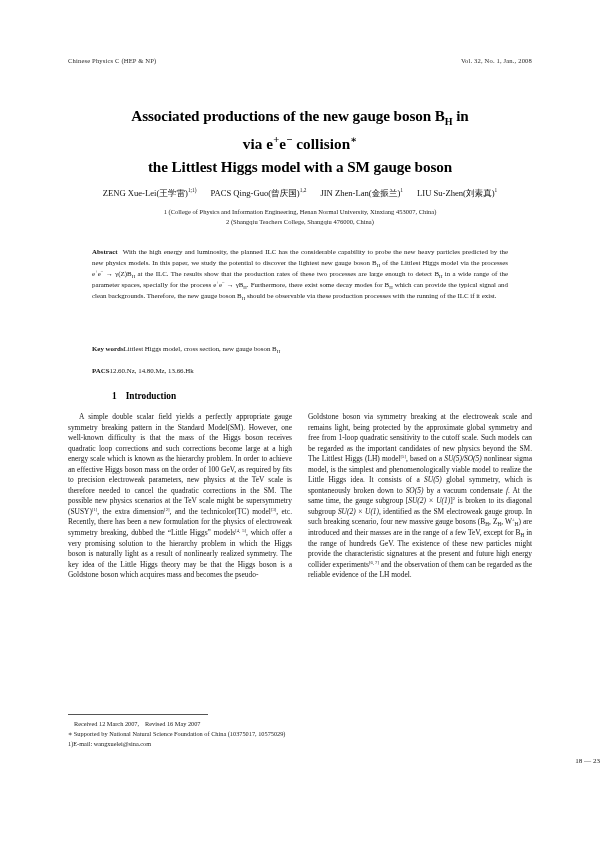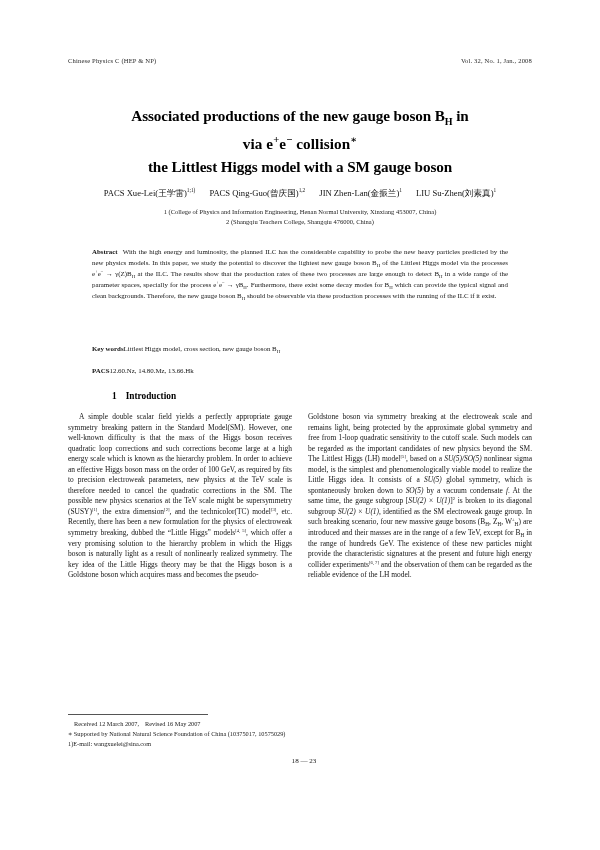--- a/index.html
+++ b/index.html
@@ -170,21 +170,21 @@
     color: #1a1a1a;
   }
   .footnotes .fline { white-space: nowrap; }
   .footnotes .sp { display: inline-block; width: 6px; }
 
   .pagenum {
     position: absolute;
     left: 0;
     right: 0;
     top: 757px;
-    text-align: center;
+    text-align: right;
     font-size: 7.1px;
     color: #1a1a1a;
     margin-left: 8px;
   }
 </style>
 </head>
 <body>
 
 <div class="page">
 
@@ -193,21 +193,21 @@
     <span>Vol. 32, No. 1,  Jan., 2008</span>
   </div>
 
   <div class="title-block">
     <div class="title-line l1"><span>Associated productions of the new gauge boson B</span><sub>H</sub><span> in</span></div>
     <div class="title-line l3"><span>via e</span><sup>+</sup><span>e</span><sup>−</sup><span> collision</span><span class="star">∗</span></div>
     <div class="title-line l2">the Littlest Higgs model with a SM gauge boson</div>
   </div>
 
   <div class="authors">
-    <span class="author"><span>PACS Xue-Lei(王学雷)</span><sup>1;1)</sup></span><span class="author"><span>PACS Qing-Guo(曾庆国)</span><sup>1,2</sup></span><span class="author"><span>JIN Zhen-Lan(金振兰)</span><sup>1</sup></span><span class="author"><span>LIU Su-Zhen(刘素真)</span><sup>1</sup></span>
+    <span class="author"><span>ZENG Xue-Lei(王学雷)</span><sup>1;1)</sup></span><span class="author"><span>PACS Qing-Guo(曾庆国)</span><sup>1,2</sup></span><span class="author"><span>JIN Zhen-Lan(金振兰)</span><sup>1</sup></span><span class="author"><span>LIU Su-Zhen(刘素真)</span><sup>1</sup></span>
   </div>
 
   <div class="affil a1">1 (College of Physics and Information Engineering, Henan Normal University, Xinxiang 453007, China)</div>
   <div class="affil a2">2 (Shangqiu Teachers College, Shangqiu 476000, China)</div>
 
   <div class="abs-block">
     <span class="lead">Abstract</span><span class="gap"></span><span>With the high energy and luminosity, the planned ILC has the considerable capability to probe the new heavy particles predicted by the new physics models. In this paper, we study the potential to discover the lightest new gauge boson B</span><sub>H</sub><span> of the Littlest Higgs model via the processes e</span><sup>+</sup><span>e</span><sup>−</sup><span> → γ(Z)B</span><sub>H</sub><span> at the ILC. The results show that the production rates of these two processes are large enough to detect B</span><sub>H</sub><span> in a wide range of the parameter spaces, specially for the process e</span><sup>+</sup><span>e</span><sup>−</sup><span> → γB</span><sub>H</sub><span>. Furthermore, there exist some decay modes for B</span><sub>H</sub><span> which can provide the typical signal and clean backgrounds. Therefore, the new gauge boson B</span><sub>H</sub><span> should be observable via these production processes with the running of the ILC if it exist.</span>
   </div>
 
   <div class="kw-block">

